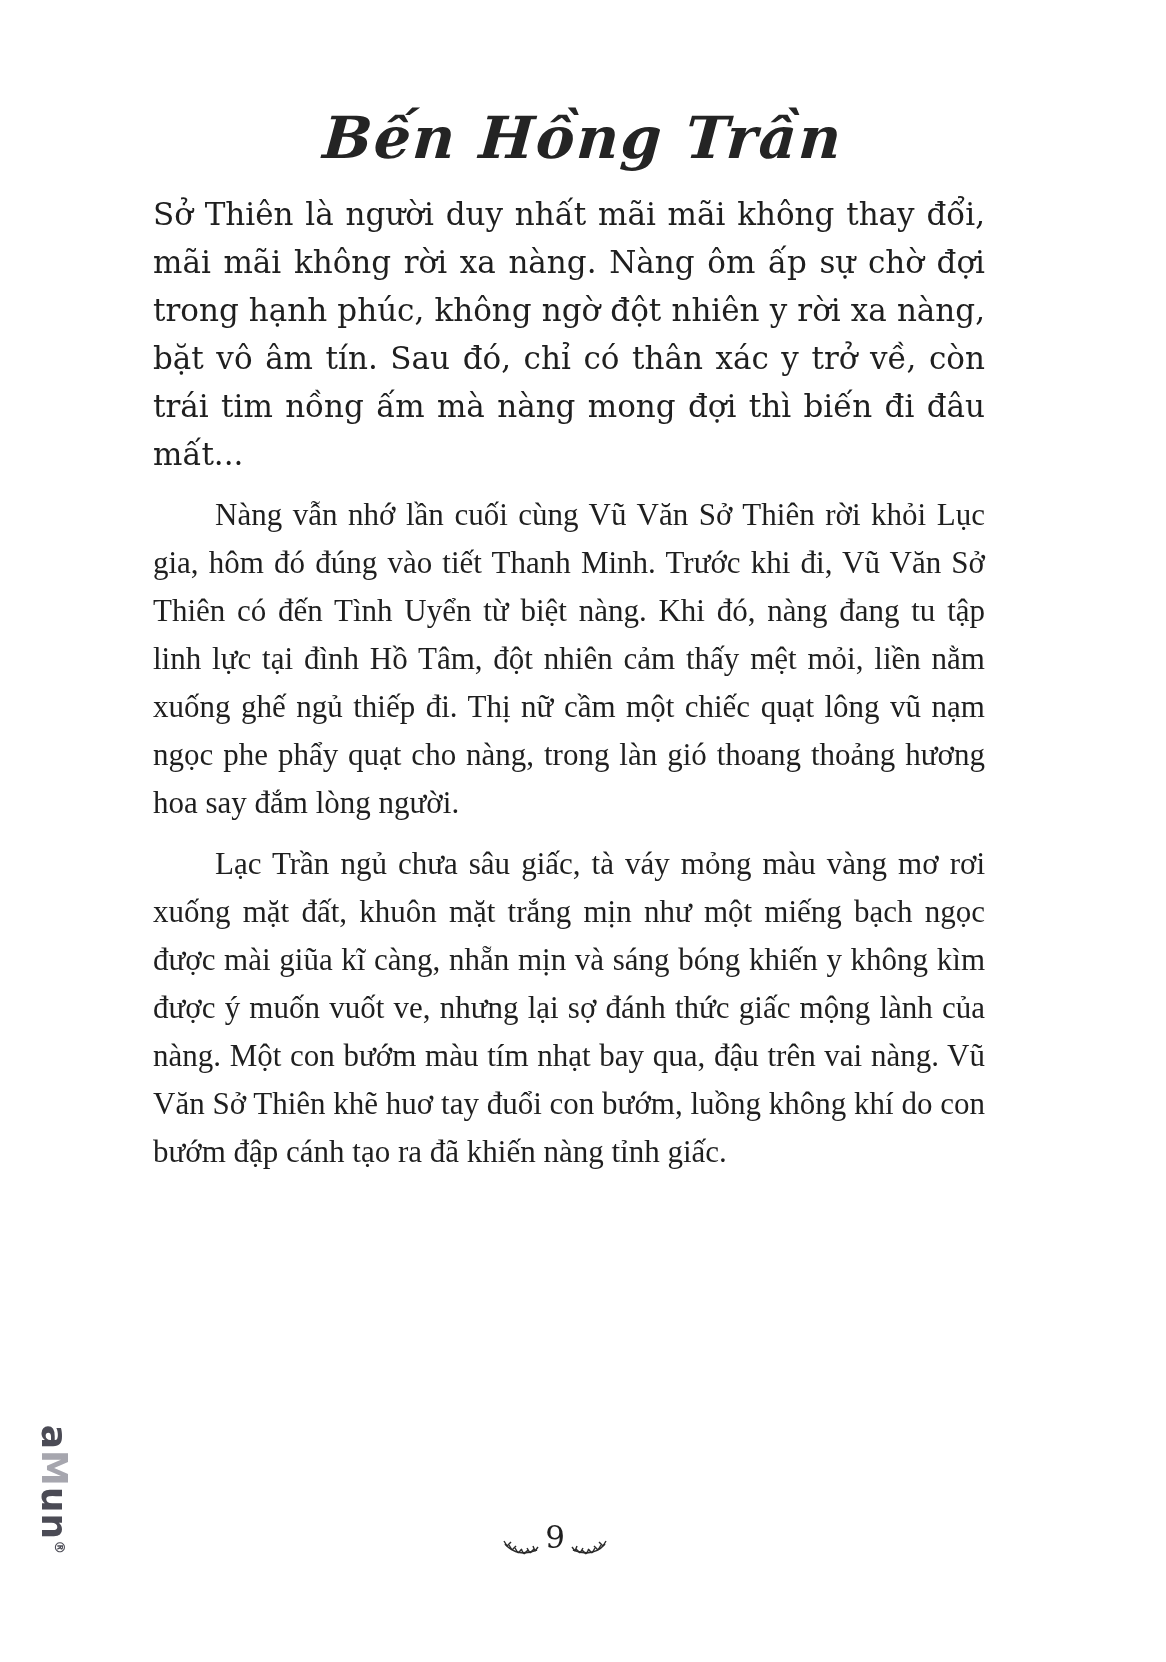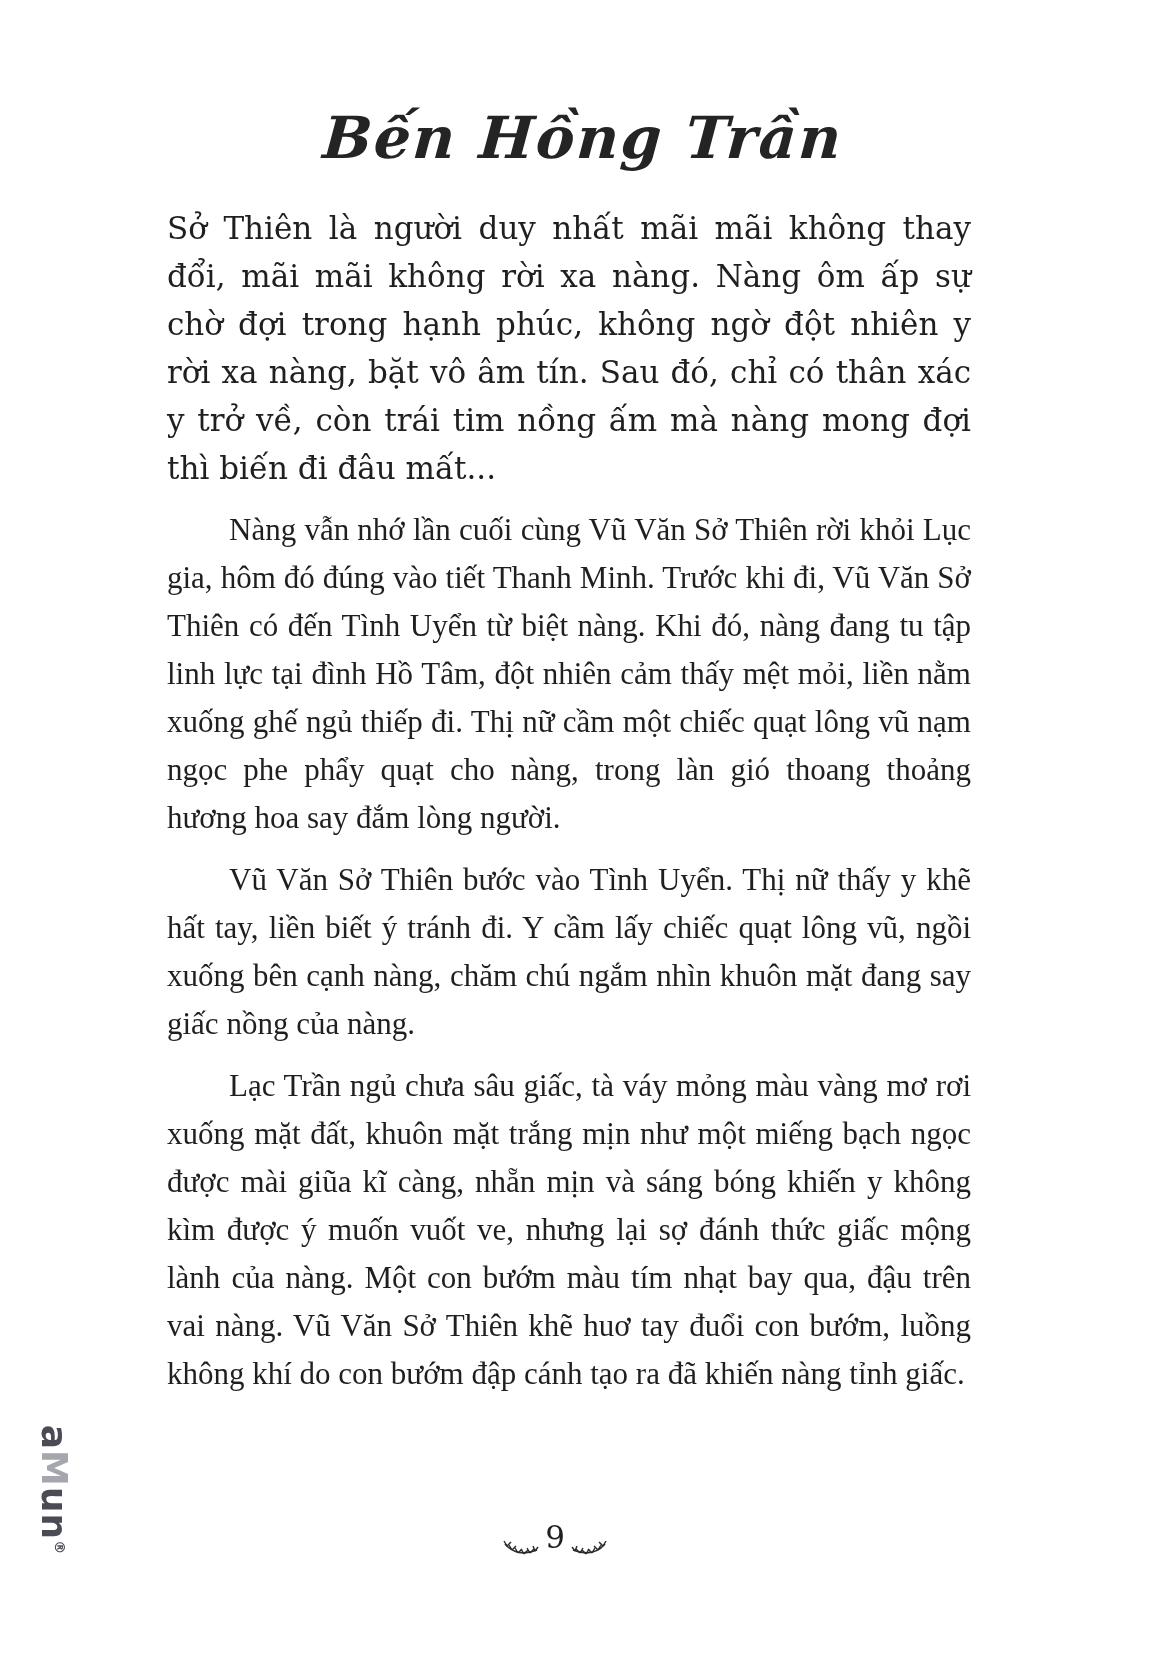--- a/index.html
+++ b/index.html
@@ -28,21 +28,21 @@
   
   .body-text{
     position:absolute;
     left:153px;top:190px;
     width:832px;
     font-size:31px;
     line-height:48px;
     text-align:justify;
     text-justify:inter-word;
   }
-  .body-text p{margin:14px;}
+  .body-text p{margin:0;}
   .body-text p + p{margin-top:13px;text-indent:62px;font-family:Liberation Serif, serif;}
   
   .publisher-logo{
     position:absolute;
     left:54px;top:1490px;
     transform:translate(-50%,-50%) rotate(90deg);
     font-family:"DejaVu Sans","Liberation Sans",sans-serif;
     font-weight:bold;
     font-size:36px;
     letter-spacing:1px;
@@ -74,21 +74,20 @@
 </head>
 <body>
 
 <div class="page">
 
   <div class="running-title">Bến Hồng Trần</div>
 
   <div class="body-text">
     <p>Sở Thiên là người duy nhất mãi mãi không thay đổi, mãi mãi không rời xa nàng. Nàng ôm ấp sự chờ đợi trong hạnh phúc, không ngờ đột nhiên y rời xa nàng, bặt vô âm tín. Sau đó, chỉ có thân xác y trở về, còn trái tim nồng ấm mà nàng mong đợi thì biến đi đâu mất...</p>
     <p>Nàng vẫn nhớ lần cuối cùng Vũ Văn Sở Thiên rời khỏi Lục gia, hôm đó đúng vào tiết Thanh Minh. Trước khi đi, Vũ Văn Sở Thiên có đến Tình Uyển từ biệt nàng. Khi đó, nàng đang tu tập linh lực tại đình Hồ Tâm, đột nhiên cảm thấy mệt mỏi, liền nằm xuống ghế ngủ thiếp đi. Thị nữ cầm một chiếc quạt lông vũ nạm ngọc phe phẩy quạt cho nàng, trong làn gió thoang thoảng hương hoa say đắm lòng người.</p>
-    <p>Vũ Văn Sở Thiên bước vào Tình Uyển. Thị nữ thấy y khẽ hất tay, liền biết ý tránh đi. Y cầm lấy chiếc quạt lông vũ, ngồi xuống bên cạnh nàng, chăm chú ngắm nhìn khuôn mặt đang say giấc nồng của nàng.</p>
     <p>Lạc Trần ngủ chưa sâu giấc, tà váy mỏng màu vàng mơ rơi xuống mặt đất, khuôn mặt trắng mịn như một miếng bạch ngọc được mài giũa kĩ càng, nhẵn mịn và sáng bóng khiến y không kìm được ý muốn vuốt ve, nhưng lại sợ đánh thức giấc mộng lành của nàng. Một con bướm màu tím nhạt bay qua, đậu trên vai nàng. Vũ Văn Sở Thiên khẽ huơ tay đuổi con bướm, luồng không khí do con bướm đập cánh tạo ra đã khiến nàng tỉnh giấc.</p>
   </div>
 
   <div class="publisher-logo">
     <span class="logo-dark">a</span><span class="logo-light">M</span><span class="logo-dark">un</span><span class="logo-reg">®</span>
   </div>
 
   <div class="footer-ornament">
     <svg class="sprig" viewBox="0 0 36 22" xmlns="http://www.w3.org/2000/svg">
       <path d="M2,6 Q14,20 34,12" fill="none" stroke="#2b2b2b" stroke-width="1.6"></path>

